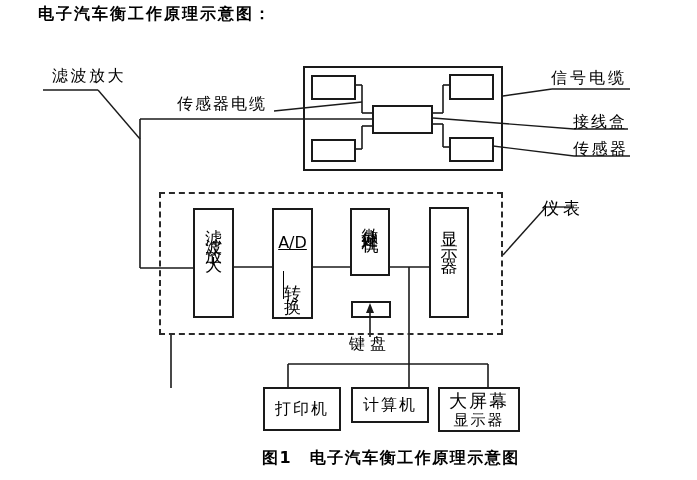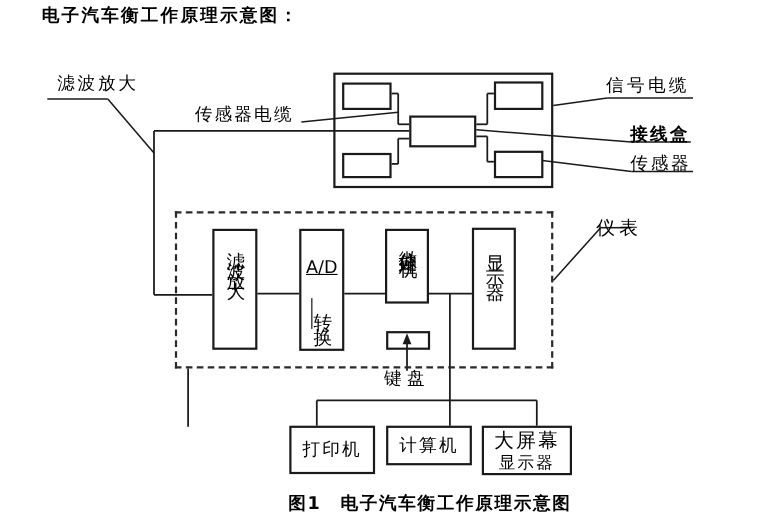--- a/index.html
+++ b/index.html
@@ -87,21 +87,21 @@
   <div class="box" style="left:311px; top:75px; width:45px; height:25px;"></div>
   <div class="box" style="left:449px; top:74px; width:45px; height:26px;"></div>
   <div class="box" style="left:311px; top:139px; width:45px; height:23px;"></div>
   <div class="box" style="left:449px; top:137px; width:45px; height:25px;"></div>
   <div class="box" style="left:372px; top:105px; width:61px; height:29px;"></div>
 
   <div class="lbl" style="left:52px; top:67px; letter-spacing:2.5px;">滤波放大</div>
   <div class="lbl" style="left:177px; top:95px; letter-spacing:2px;">传感器电缆</div>
 
   <div class="lbl" style="left:551px; top:69px; letter-spacing:3px;">信号电缆</div>
-  <div class="lbl" style="left:573px; top:113px; letter-spacing:2px;font-weight:bold;">接线盒</div>
+  <div class="lbl" style="left:573px; top:113px; letter-spacing:2px;">接线盒</div>
   <div class="lbl" style="left:573px; top:140px; letter-spacing:2.5px;">传感器</div>
   <div class="lbl" style="left:542px; top:199px; font-size:17px; letter-spacing:4px;">仪表</div>
 
   <div class="box dashed" style="left:159px; top:192px; width:344px; height:143px;"></div>
 
   <div class="box" style="left:193px; top:208px; width:41px; height:110px;">
     <span class="vtext" style="padding-top:6px; letter-spacing:9px;">滤波放大</span>
   </div>
 
   <div class="box" style="left:272px; top:208px; width:41px; height:111px; flex-direction:column; align-items:center;text-decoration:underline;">

